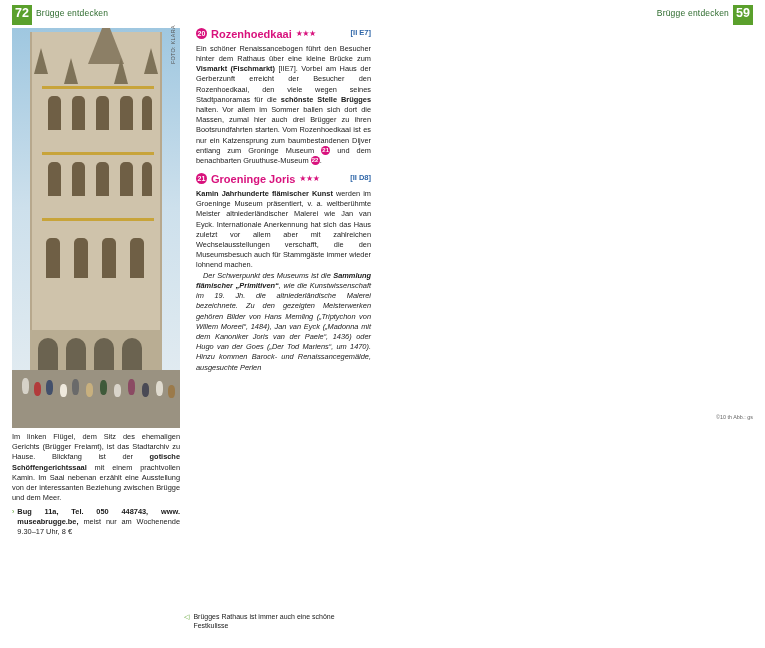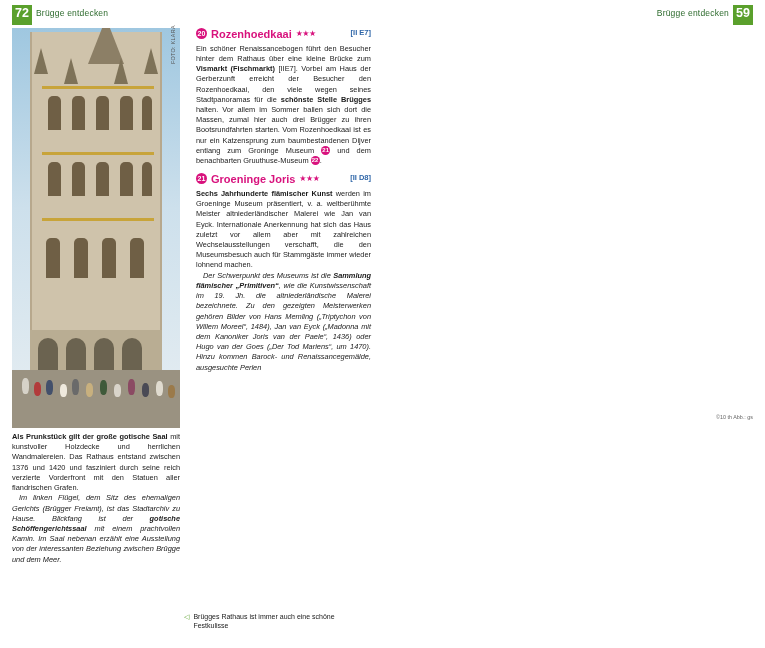--- a/index.html
+++ b/index.html
@@ -219,22 +219,25 @@
         <span class="crowd-dot" style="left:102px; top:14px; width:7px; height:13px; background:#d9d4ca;"></span>
         <span class="crowd-dot" style="left:116px; top:9px; width:7px; height:16px; background:#8b4a63;"></span>
         <span class="crowd-dot" style="left:130px; top:13px; width:7px; height:14px; background:#4a4a55;"></span>
         <span class="crowd-dot" style="left:144px; top:11px; width:7px; height:15px; background:#e0dbcf;"></span>
         <span class="crowd-dot" style="left:156px; top:15px; width:7px; height:13px; background:#9b7a4a;"></span>
       </div>
     </div>
     <div class="photo-credit">FOTO: KLARA</div>
 
     <div class="col c1">
-      <p><b>Als Prunkstück gilt der große gotische Saal</b> mit kunstvoller Holzdecke und herrlichen Wandmalereien. Das Rathaus entstand zwischen 1376 und 1420 und fasziniert durch seine reich verzierte Vorderfront mit den Statuen aller flandrischen Grafen.</p>
       <p>Im linken Flügel, dem Sitz des ehemaligen Gerichts (Brügger Freiamt), ist das Stadtarchiv zu Hause. Blickfang ist der <b>gotische Schöffengerichtssaal</b> mit einem prachtvollen Kamin. Im Saal nebenan erzählt eine Ausstellung von der interessanten Beziehung zwischen Brügge und dem Meer.</p>
+      <div class="addr">
+        <span class="arrow">›</span>
+        <span><b>Bug 11a, Tel. 050 448743, www. museabrugge.be,</b> meist nur am Wochenende 9.30–17 Uhr, 8 €</span>
+      </div>
     </div>
 
     <div class="cap cap-rathaus">
       <span class="marker">◁</span>
       <span>Brügges Rathaus ist immer auch eine schöne Festkulisse</span>
     </div>
 
     <div class="col c2">
 
       <div class="poi">
@@ -246,21 +249,21 @@
       <p class="nohang">Ein schöner Renaissancebogen führt den Besucher hinter dem Rathaus über eine kleine Brücke zum <b>Vismarkt (Fischmarkt)</b> [IIE7]. Vorbei am Haus der Gerberzunft erreicht der Besucher den Rozenhoedkaai, den viele wegen seines Stadtpanoramas für die <b>schönste Stelle Brügges</b> halten. Vor allem im Sommer ballen sich dort die Massen, zumal hier auch drei Brügger zu ihren Bootsrundfahrten starten. Vom Rozenhoedkaai ist es nur ein Katzensprung zum baumbestandenen Dijver entlang zum Groninge Museum <span class="inline-num">21</span> und dem benachbarten Gruuthuse-Museum <span class="inline-num">22</span>.</p>
 
       <div class="spacer"></div>
 
       <div class="poi">
         <span class="poi-num">21</span>
         <span class="poi-title">Groeninge Joris</span>
         <span class="stars">★★★</span>
         <span class="grid-ref">[II D8]</span>
       </div>
-      <p class="nohang"><b>Sechs Jahrhunderte flämischer Kunst</b> werden im Groeninge Museum präsentiert, v. a. weltberühmte Meister altniederländischer Malerei wie Jan van Eyck. Internationale Anerkennung hat sich das Haus zuletzt vor allem aber mit zahlreichen Wechselausstellungen verschafft, die den Museumsbesuch auch für Stammgäste immer wieder lohnend machen.</p>
+      <p class="nohang"><b>Kamin Jahrhunderte flämischer Kunst</b> werden im Groeninge Museum präsentiert, v. a. weltberühmte Meister altniederländischer Malerei wie Jan van Eyck. Internationale Anerkennung hat sich das Haus zuletzt vor allem aber mit zahlreichen Wechselausstellungen verschafft, die den Museumsbesuch auch für Stammgäste immer wieder lohnend machen.</p>
       <p>Der Schwerpunkt des Museums ist die <b>Sammlung flämischer „Primitiven“</b>, wie die Kunstwissenschaft im 19. Jh. die altniederländische Malerei bezeichnete. Zu den gezeigten Meisterwerken gehören Bilder von Hans Memling („Triptychon von Willem Moreel“, 1484), Jan van Eyck („Madonna mit dem Kanoniker Joris van der Paele“, 1436) oder Hugo van der Goes („Der Tod Mariens“, um 1470). Hinzu kommen Barock- und Renaissancegemälde, ausgesuchte Perlen</p>
     </div>
   </div>
 
   <div class="half right">
     <div class="folio r">59</div>
     <div class="runhead r">Brügge entdecken</div>
 
     <div class="credit-boat">©10 th Abb.: gs</div>
 

